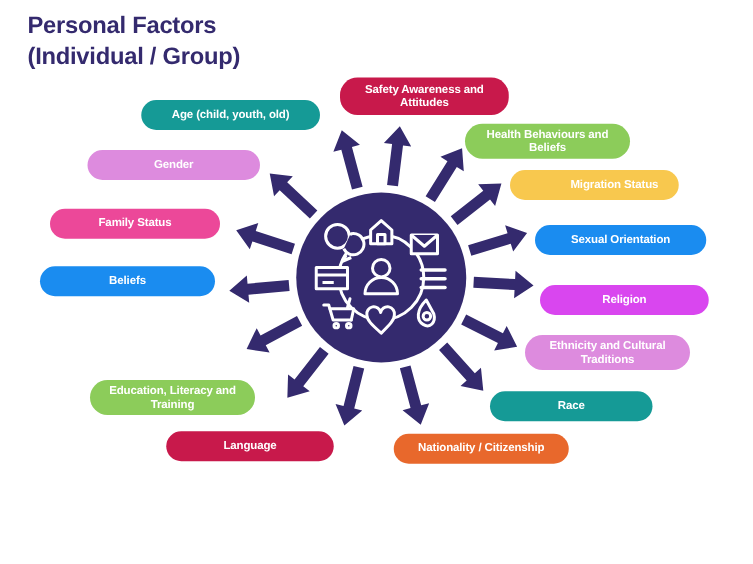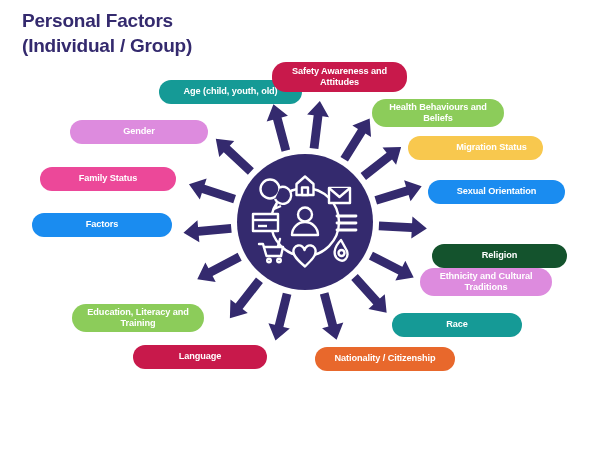--- a/index.html
+++ b/index.html
@@ -142,27 +142,27 @@
       </g>
 
       <g fill="#342A6E" stroke="#ffffff" stroke-width="2.4" stroke-linejoin="round">
         <circle cx="33" cy="35" r="9.5"></circle>
         <path d="M38 45 a8.5 8.5 0 1 0 6 -12 l-1 1"></path>
         <path d="M40 50 L37 55 L44 52"></path>
       </g>
     </svg>
   </div>
 
-<div class="pill" style="left: 113px; top: 80px; width: 143px; height: 24px; background: rgb(21, 154, 150); margin-left: 46px;">Age (child, youth, old)</div>
+<div class="pill" style="left: 113px; top: 80px; width: 143px; height: 24px; background: rgb(21, 154, 150);">Age (child, youth, old)</div>
     <div class="pill" style="left: 272px; top: 62px; width: 135px; height: 30px; background: rgb(200, 25, 75);">Safety Awareness and Attitudes</div>
     <div class="pill" style="left: 372px; top: 99px; width: 132px; height: 28px; background: rgb(140, 204, 90);">Health Behaviours and Beliefs</div>
     <div class="pill" style="left: 408px; top: 136px; width: 135px; height: 24px; background: rgb(248, 200, 78); padding-left: 40px;">Migration Status</div>
     <div class="pill" style="left: 428px; top: 180px; width: 137px; height: 24px; background: rgb(26, 140, 240);">Sexual Orientation</div>
-    <div class="pill" style="left: 432px; top: 244px; width: 135px; height: 24px; background: #14532d;">Religion</div>
+    <div class="pill" style="left: 432px; top: 228px; width: 135px; height: 24px; background: #d946ef;">Religion</div>
     <div class="pill" style="left: 420px; top: 268px; width: 132px; height: 28px; background: rgb(221, 139, 222);">Ethnicity and Cultural Traditions</div>
     <div class="pill" style="left: 392px; top: 313px; width: 130px; height: 24px; background: rgb(21, 154, 150);">Race</div>
     <div class="pill" style="left: 315px; top: 347px; width: 140px; height: 24px; background: rgb(232, 104, 44);">Nationality / Citizenship</div>
     <div class="pill" style="left: 133px; top: 345px; width: 134px; height: 24px; background: rgb(200, 25, 75);">Language</div>
     <div class="pill" style="left: 72px; top: 304px; width: 132px; height: 28px; background: rgb(140, 204, 90);">Education, Literacy and Training</div>
-    <div class="pill" style="left: 32px; top: 213px; width: 140px; height: 24px; background: rgb(26, 140, 240);">Factors</div>
+    <div class="pill" style="left: 32px; top: 213px; width: 140px; height: 24px; background: rgb(26, 140, 240);">Beliefs</div>
     <div class="pill" style="left: 40px; top: 167px; width: 136px; height: 24px; background: #ec4899;">Family Status</div>
     <div class="pill" style="left: 70px; top: 120px; width: 138px; height: 24px; background: rgb(221, 139, 222);">Gender</div>
   </div>
 
 </body></html>

